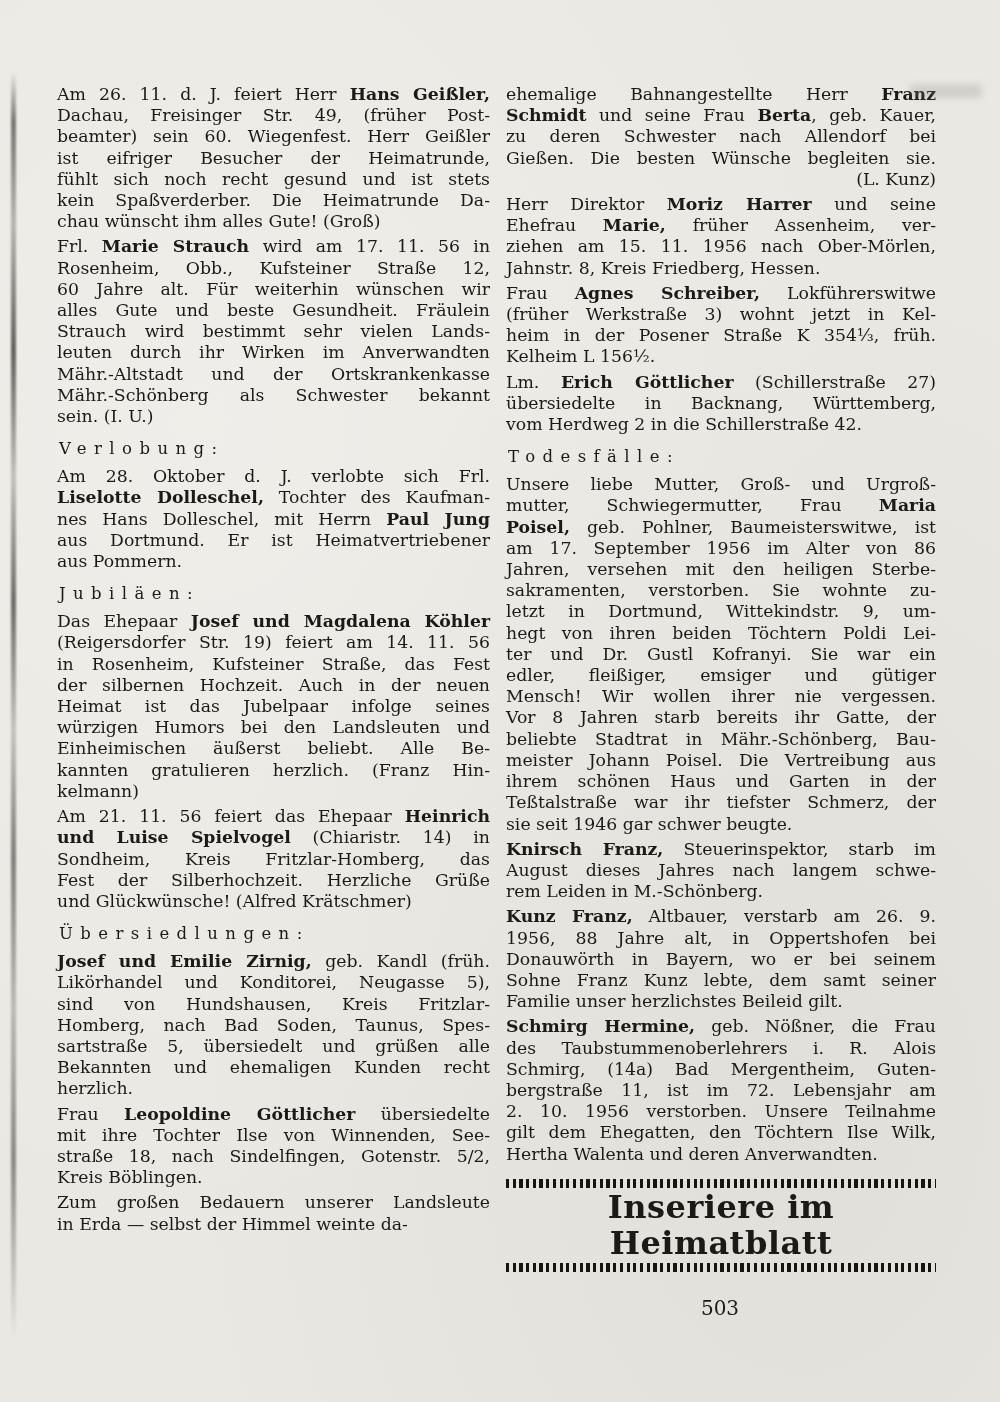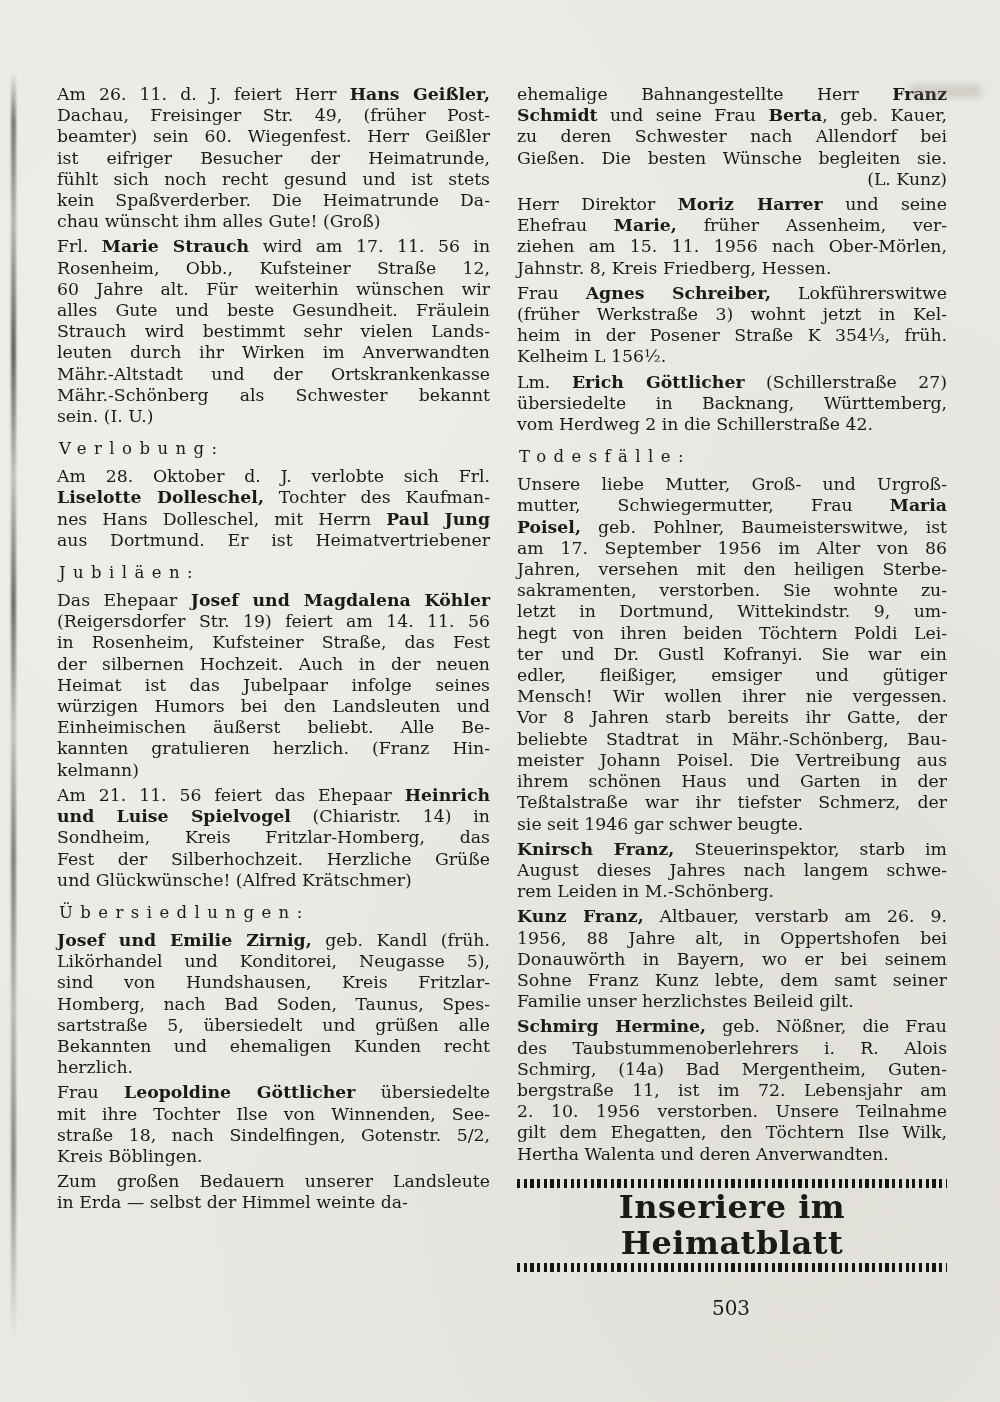--- a/index.html
+++ b/index.html
@@ -8,21 +8,21 @@
     width:1000px;height:1402px;
     margin:0 auto;
     background:#eae8e2;
     background-image:
       radial-gradient(ellipse at 20% 30%, rgba(255,255,255,.25), transparent 60%),
       radial-gradient(ellipse at 80% 80%, rgba(120,115,105,.08), transparent 55%);
     font-family:"DejaVu Serif","Liberation Serif",serif;
     color:#1b1a17;
     overflow:hidden;
   }
-  .cols{display:flex;padding:84px 0 0 57px;gap:27px;}
+  .cols{display:flex;padding:84px 0 0 57px;gap:16px;}
   .col{width:433px;}
   .col.right{width:430px;}
   .para{margin:0 0 4px 0;}
   .jline{
     font-size:17.3px;
     line-height:21.2px;
     text-align:justify;
     text-align-last:justify;
     white-space:normal;
   }
@@ -109,20 +109,21 @@
           <div class="jline">Mähr.-Altstadt und der Ortskrankenkasse</div>
           <div class="jline">Mähr.-Schönberg als Schwester bekannt</div>
           <div class="jline last">sein. (I. U.)</div>
         </div>
         <div class="heading">Verlobung:</div>
         <div class="para">
           <div class="jline">Am 28. Oktober d. J. verlobte sich Frl.</div>
           <div class="jline"><b>Liselotte Dolleschel,</b> Tochter des Kaufman-</div>
           <div class="jline">nes Hans Dolleschel, mit Herrn <b>Paul Jung</b></div>
           <div class="jline">aus Dortmund. Er ist Heimatvertriebener</div>
+          <div class="jline last">aus Pommern.</div>
         </div>
         <div class="heading">Jubiläen:</div>
         <div class="para">
           <div class="jline">Das Ehepaar <b>Josef und Magdalena Köhler</b></div>
           <div class="jline">(Reigersdorfer Str. 19) feiert am 14. 11. 56</div>
           <div class="jline">in Rosenheim, Kufsteiner Straße, das Fest</div>
           <div class="jline">der silbernen Hochzeit. Auch in der neuen</div>
           <div class="jline">Heimat ist das Jubelpaar infolge seines</div>
           <div class="jline">würzigen Humors bei den Landsleuten und</div>
           <div class="jline">Einheimischen äußerst beliebt. Alle Be-</div>

